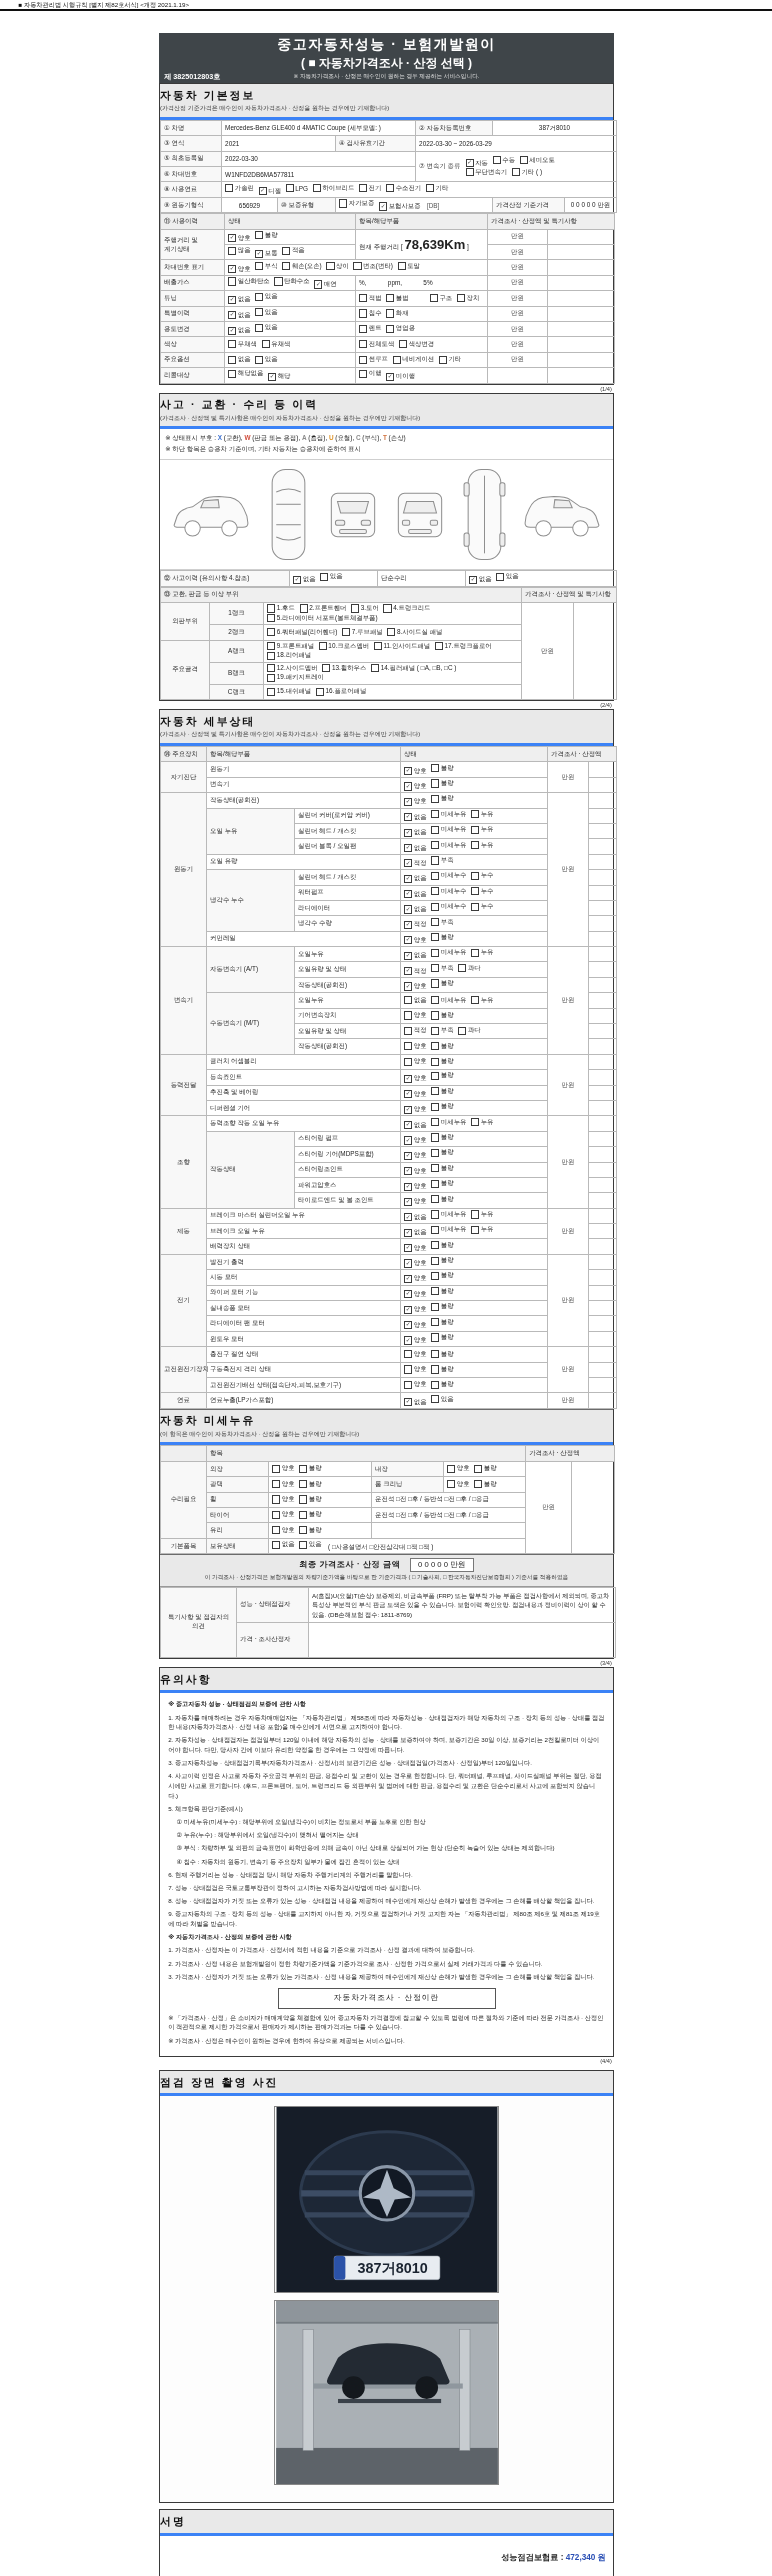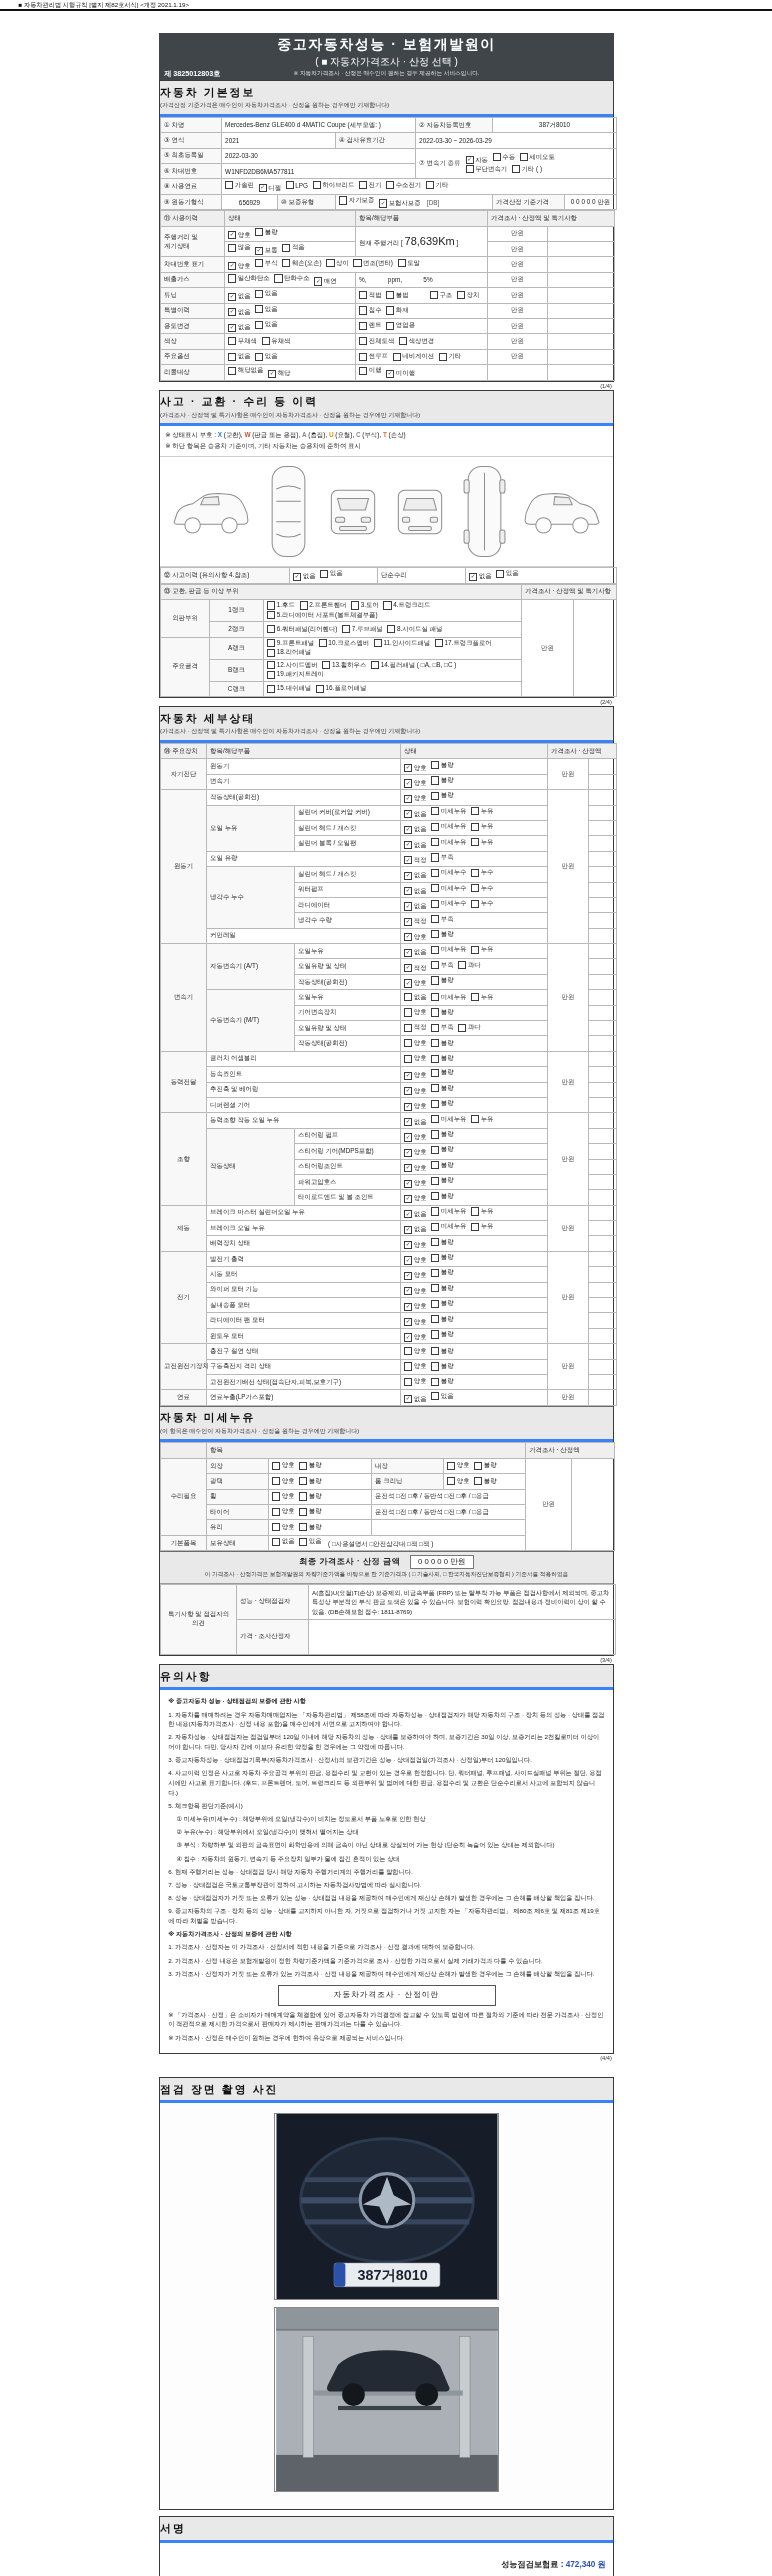--- a/index.html
+++ b/index.html
@@ -4,39 +4,39 @@
 <style>
   html,body{margin:0;padding:0;}
   body{width:773px;height:2576px;background:#ffffff;position:relative;
        font-family:"Liberation Sans","DejaVu Sans",sans-serif;color:#222;}
   .topnote{position:absolute;left:18.5px;top:1px;font-size:6.2px;color:#111;}
   .toprule{position:absolute;left:0;top:9.3px;width:773px;height:1.5px;background:#101010;}
   .doc{position:absolute;left:159px;top:0;width:455px;}
   .banner{margin-top:33px;background:#3f4549;color:#fff;text-align:center;
           padding:3.1px 0 2.1px;position:relative;}
   .banner .t1{font-size:14px;font-weight:bold;letter-spacing:1.5px;}
-  .banner .t2{font-size:10px;font-weight:normal;margin-top:1px;}
+  .banner .t2{font-size:12px;font-weight:bold;margin-top:1px;}
   .banner .t3{font-size:5.7px;color:#e3e3e3;margin-top:1px;}
   .docno{position:absolute;left:5.2px;bottom:1.5px;font-size:7.2px;font-weight:bold;color:#fff;}
   .block{border:1.5px solid #3a3a3a;background:#fff;}
   .band{background:#e9e9e9;border-bottom:3px solid #3b82f6;padding:4.6px 0 3.6px;}
   .band .bt{font-size:10.8px;font-weight:bold;letter-spacing:2.1px;color:#111;}
   .band .bs{font-size:6px;color:#333;margin-top:1.5px;}
   table{border-collapse:collapse;width:100%;table-layout:fixed;}
   td,th{border:0.5px solid #b9b9b9;font-size:6.4px;padding:1px 3.1px;height:12.4px;
         vertical-align:middle;word-break:keep-all;}
   th{background:#efefef;font-weight:normal;text-align:left;}
   td.lbl{background:#f8f8f8;}
   td.ctr{text-align:center;}
   td.prc{text-align:center;color:#444;}
   .cb{display:inline-flex;align-items:center;margin-right:4.6px;white-space:nowrap;}
   .bx{width:6.2px;height:6.2px;border:1px solid #3c3c3c;margin-right:1.5px;display:inline-flex;
       align-items:center;justify-content:center;font-size:5.7px;font-weight:bold;line-height:1;
       background:#fff;color:#111;flex:none;}
-  .km{font-size:11px;font-weight:normal;}
+  .km{font-size:13px;font-weight:bold;}
   .marker{text-align:right;font-size:5.7px;color:#333;padding:1px 2.1px 1px 0;}
   .notes{padding:4.1px 5.2px;border-bottom:0.5px solid #cfcfcf;font-size:6.4px;line-height:1.7;}
   .diagrams{display:flex;justify-content:space-around;align-items:center;height:109px;
             border-bottom:0.5px solid #cfcfcf;padding:0 3.1px;}
   .diagrams svg{stroke:#8f8f8f;fill:#fafafa;stroke-width:2;}
   .finalband{background:#e9e9e9;border-top:1px solid #6b6b6b;border-bottom:0.5px solid #9a9a9a;
              text-align:center;padding:3.1px 0 3.6px;}
   .finalband .fl{font-size:8.2px;font-weight:bold;letter-spacing:0.5px;}
   .finalband .fv{display:inline-block;border:0.5px solid #777;background:#fff;
                  padding:1px 7.2px;margin-left:7.2px;font-size:7.7px;}
@@ -690,21 +690,21 @@
         <p>1. 가격조사 · 산정자는 이 가격조사 · 산정서에 적힌 내용을 기준으로 가격조사 · 산정 결과에 대하여 보증합니다.</p>
         <p>2. 가격조사 · 산정 내용은 보험개발원이 정한 차량기준가액을 기준가격으로 조사 · 산정한 가격으로서 실제 거래가격과 다를 수 있습니다.</p>
         <p>3. 가격조사 · 산정자가 거짓 또는 오류가 있는 가격조사 · 산정 내용을 제공하여 매수인에게 재산상 손해가 발생한 경우에는 그 손해를 배상할 책임을 집니다.</p>
         <div class="pricebox">자동차가격조사 · 산정이란</div>
         <p>※ 「가격조사 · 산정」은 소비자가 매매계약을 체결함에 있어 중고자동차 가격결정에 참고할 수 있도록 법령에 따른 절차와 기준에 따라 전문 가격조사 · 산정인이 객관적으로 제시한 가격으로서 판매자가 제시하는 판매가격과는 다를 수 있습니다.</p>
         <p>※ 가격조사 · 산정은 매수인이 원하는 경우에 한하여 유상으로 제공되는 서비스입니다.</p>
       </div>
   </div>
   <div class="marker">(4/4)</div>
 
-  <div class="block photoblock" style="margin-top:15px;">
+  <div class="block photoblock" style="margin-top:5px;">
     <div class="band">
       <div class="bt">점검 장면 촬영 사진</div>
     </div>
     <div class="inner">
       <div class="photoframe">
         <svg width="222" height="185" viewBox="0 0 430 360">
           <rect width="430" height="360" fill="#161d28"></rect>
           <ellipse cx="215" cy="168" rx="168" ry="120" fill="#1d2736" stroke="#2c3a4e" stroke-width="6"></ellipse>
           <line x1="55" y1="128" x2="375" y2="128" stroke="#37465c" stroke-width="10"></line>
           <line x1="48" y1="168" x2="382" y2="168" stroke="#3d4d65" stroke-width="12"></line>

